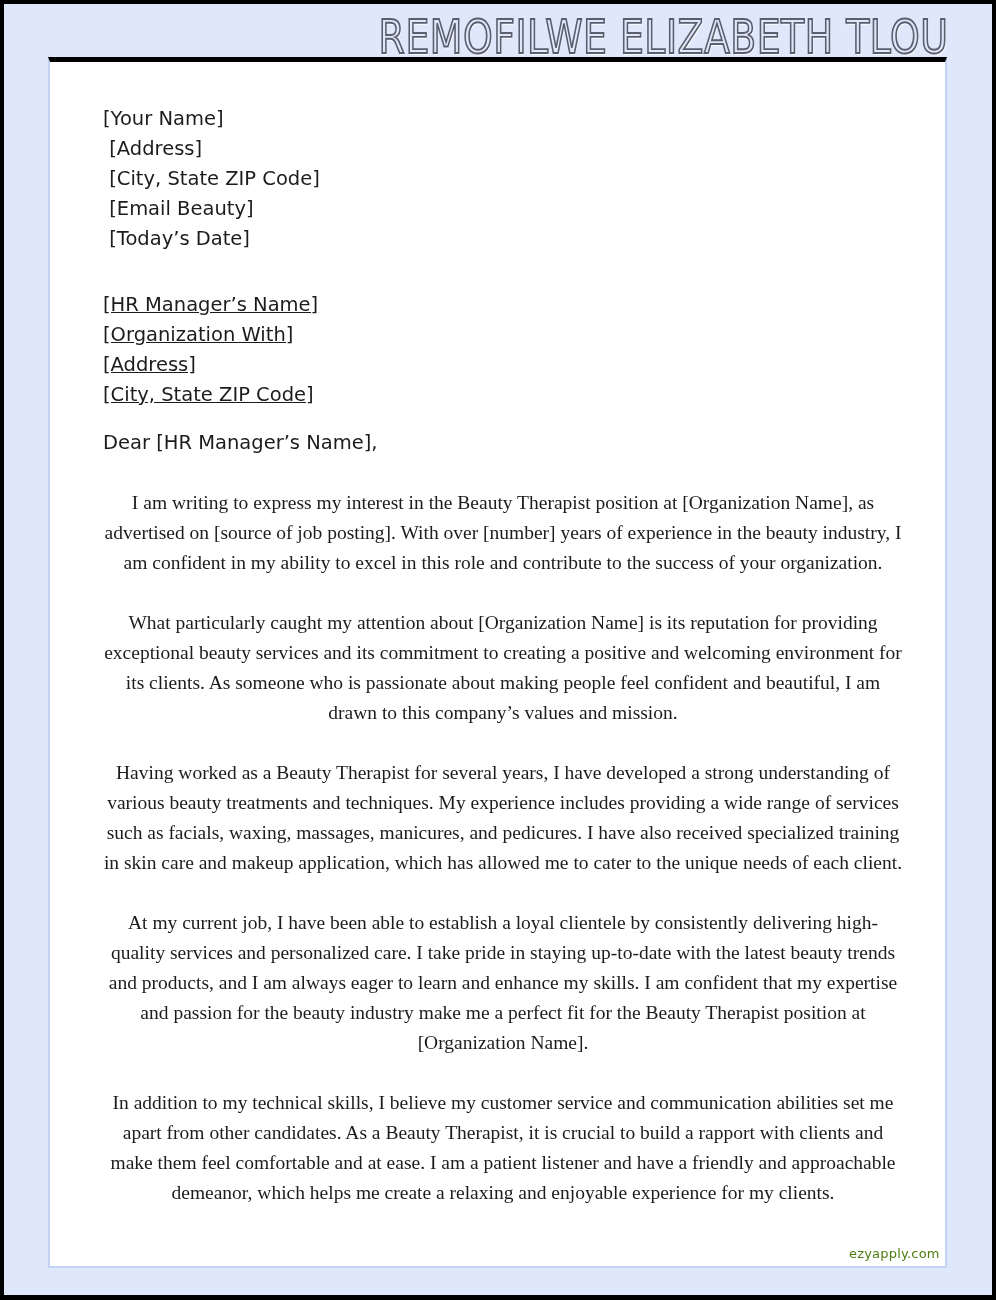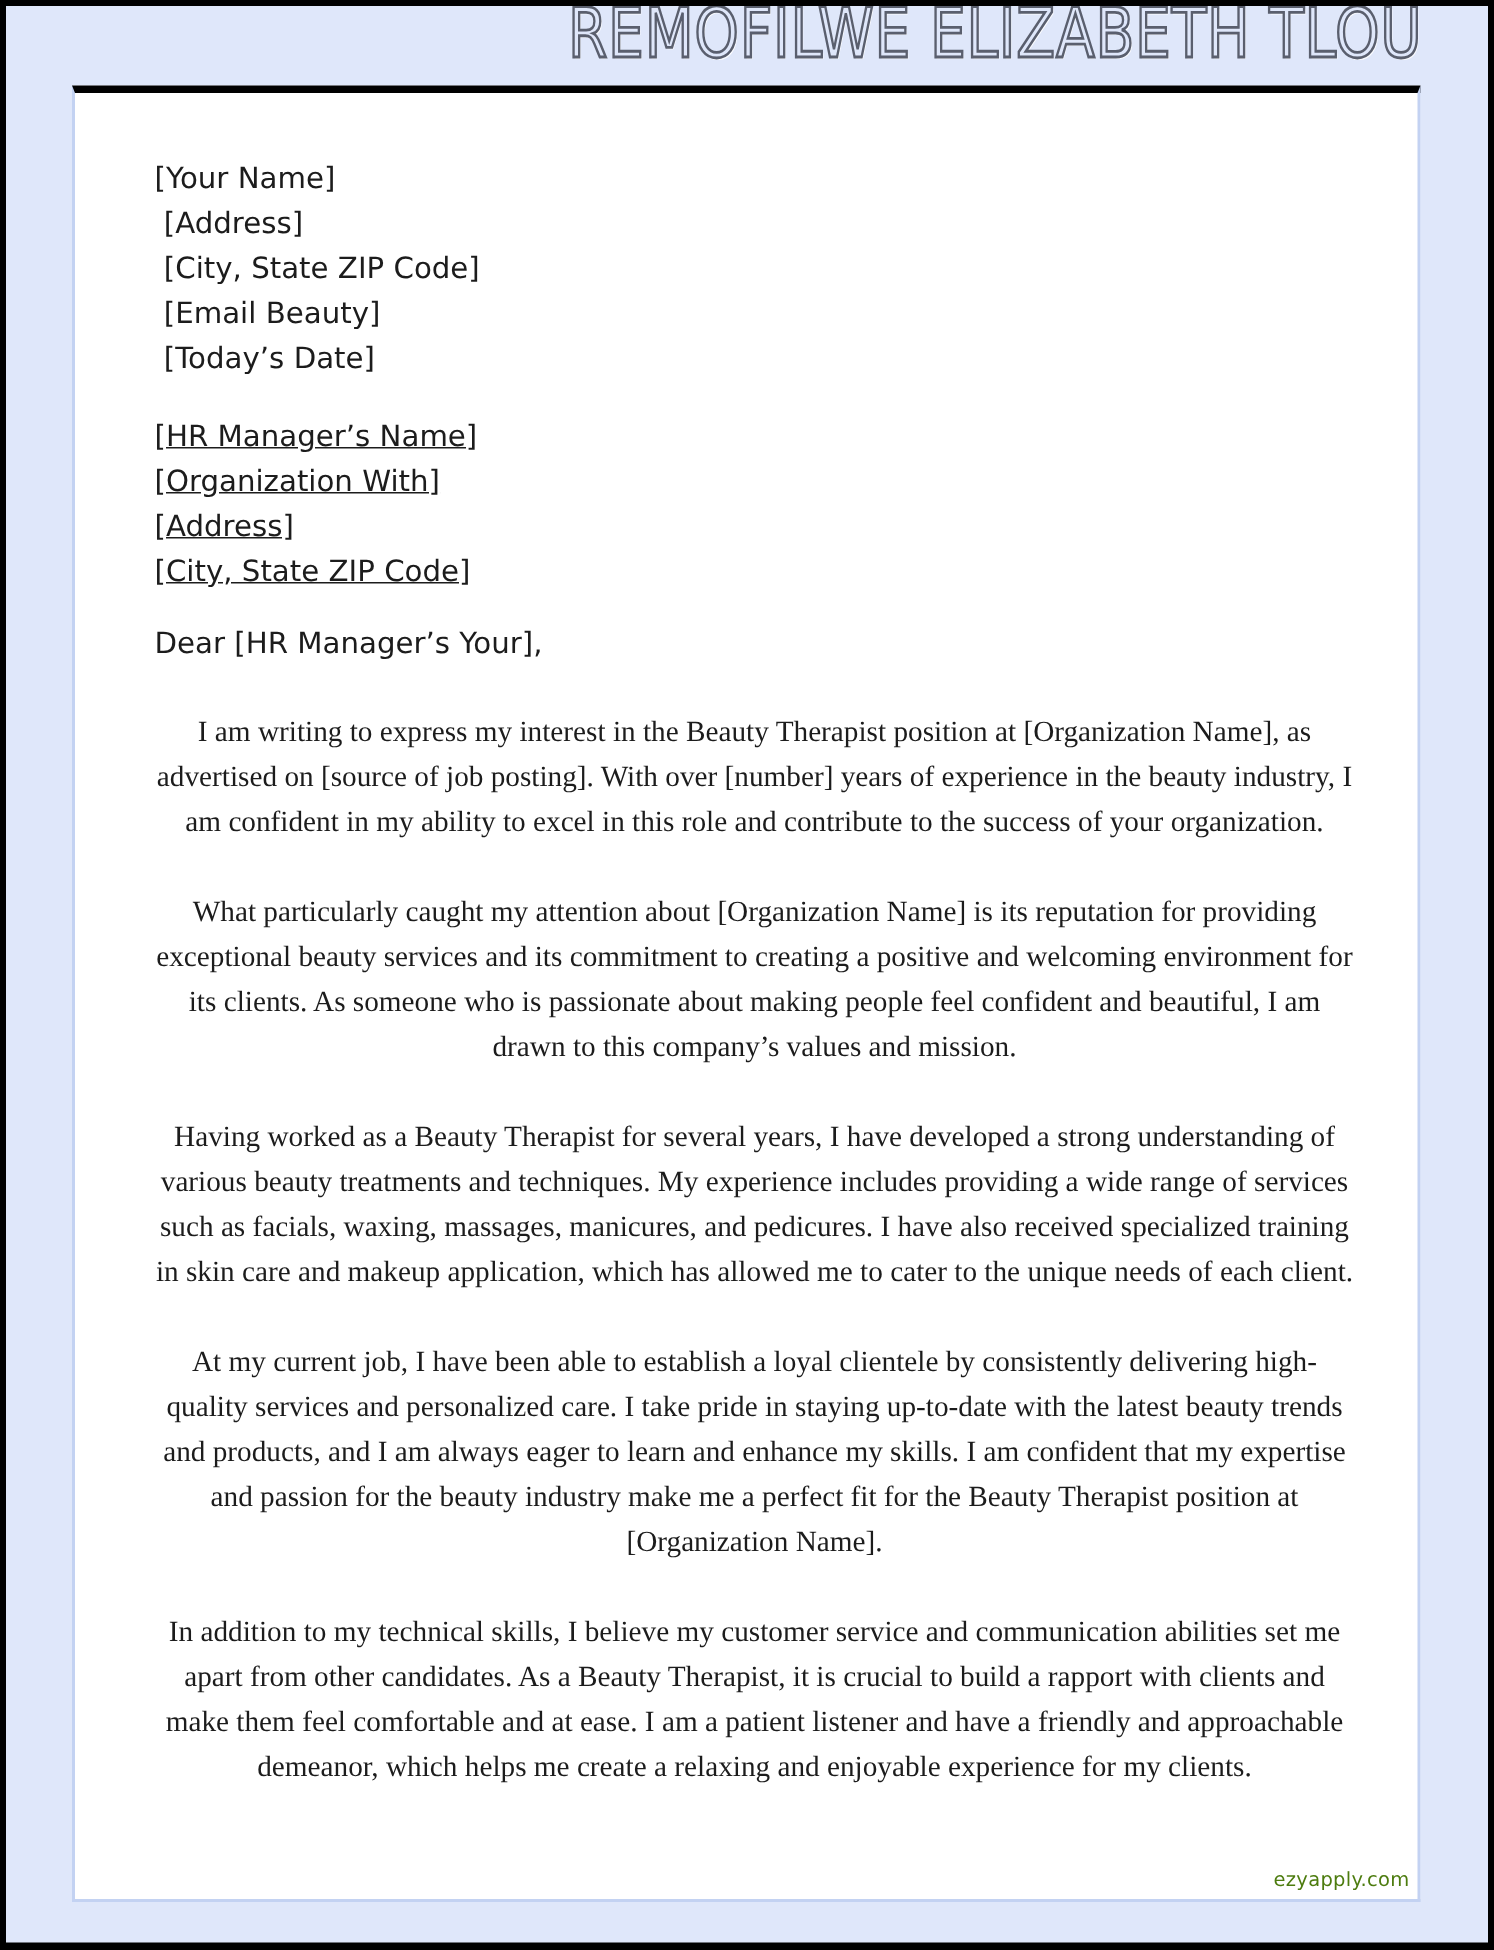--- a/index.html
+++ b/index.html
@@ -28,21 +28,21 @@
   }
 
   
   .header-band {
     position: absolute;
     left: 0;
     top: 0;
     width: 988px;
     height: 53px;
     display: flex;
-    align-items: flex-start;
+    align-items: flex-end;
     justify-content: flex-end;
     padding-right: 44px;
   }
 
   .doc-title {
     font-family: "DejaVu Sans", "Liberation Sans", sans-serif;
     font-size: 39px;
     font-weight: 400;
     letter-spacing: 0.5px;
     line-height: 1;
@@ -83,21 +83,21 @@
 
   .line { white-space: pre; }
 
   .para {
     margin-bottom: 30px;
     text-align: center;
     font-family: Liberation Serif, serif;
   }
   .para:last-child { margin-bottom: 0; }
 
-  .sender-block { margin-bottom: 22px; }
+  .sender-block { margin-bottom: 36px; }
   .recipient-block { margin-bottom: 18px; text-decoration: underline; }
   .salutation { margin-bottom: 30px; }
 
   .watermark {
     position: absolute;
     left: 845px;
     top: 1243px;
     font-size: 13px;
     line-height: 1;
     color: #4d7c0f;
@@ -126,21 +126,21 @@
       <div class="line"> [Today’s Date]</div>
     </div>
 
     <div class="recipient-block">
       <div class="line">[HR Manager’s Name]</div>
       <div class="line">[Organization With]</div>
       <div class="line">[Address]</div>
       <div class="line">[City, State ZIP Code]</div>
     </div>
 
-    <div class="salutation">Dear [HR Manager’s Your],</div>
+    <div class="salutation">Dear [HR Manager’s Name],</div>
 
     <p class="para">I am writing to express my interest in the Beauty Therapist position at [Organization Name], as advertised on [source of job posting]. With over [number] years of experience in the beauty industry, I am confident in my ability to excel in this role and contribute to the success of your organization.</p>
     <p class="para">What particularly caught my attention about [Organization Name] is its reputation for providing exceptional beauty services and its commitment to creating a positive and welcoming environment for its clients. As someone who is passionate about making people feel confident and beautiful, I am drawn to this company’s values and mission.</p>
     <p class="para">Having worked as a Beauty Therapist for several years, I have developed a strong understanding of various beauty treatments and techniques. My experience includes providing a wide range of services such as facials, waxing, massages, manicures, and pedicures. I have also received specialized training in skin care and makeup application, which has allowed me to cater to the unique needs of each client.</p>
     <p class="para">At my current job, I have been able to establish a loyal clientele by consistently delivering high-quality services and personalized care. I take pride in staying up-to-date with the latest beauty trends and products, and I am always eager to learn and enhance my skills. I am confident that my expertise and passion for the beauty industry make me a perfect fit for the Beauty Therapist position at [Organization Name].</p>
     <p class="para">In addition to my technical skills, I believe my customer service and communication abilities set me apart from other candidates. As a Beauty Therapist, it is crucial to build a rapport with clients and make them feel comfortable and at ease. I am a patient listener and have a friendly and approachable demeanor, which helps me create a relaxing and enjoyable experience for my clients.</p>
 
   </div>
 
   <div class="watermark">ezyapply.com</div>

